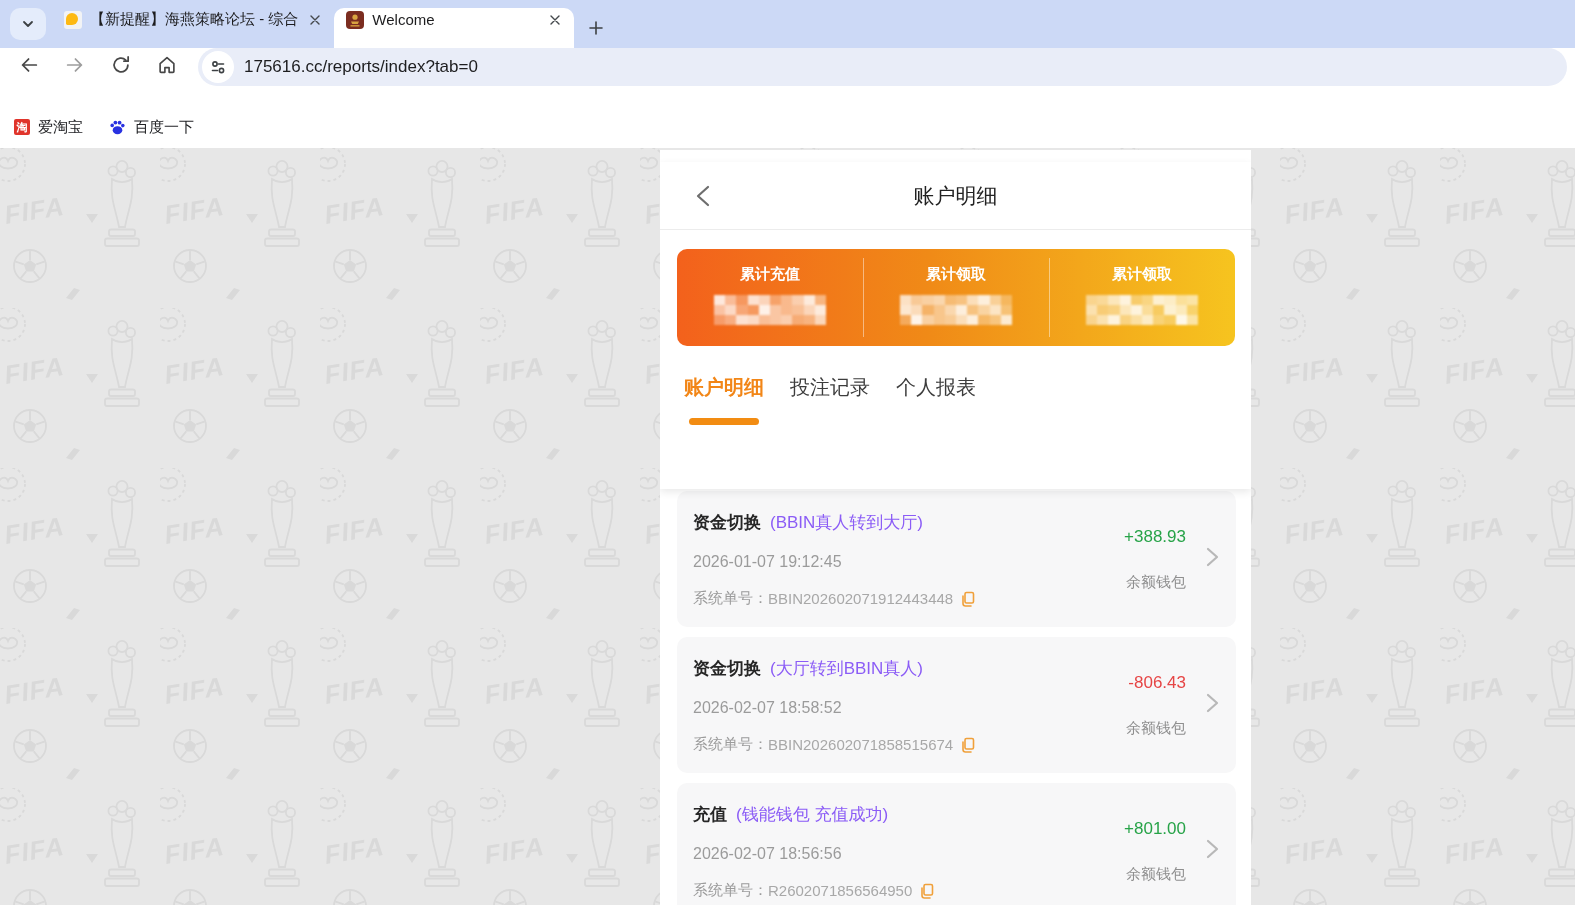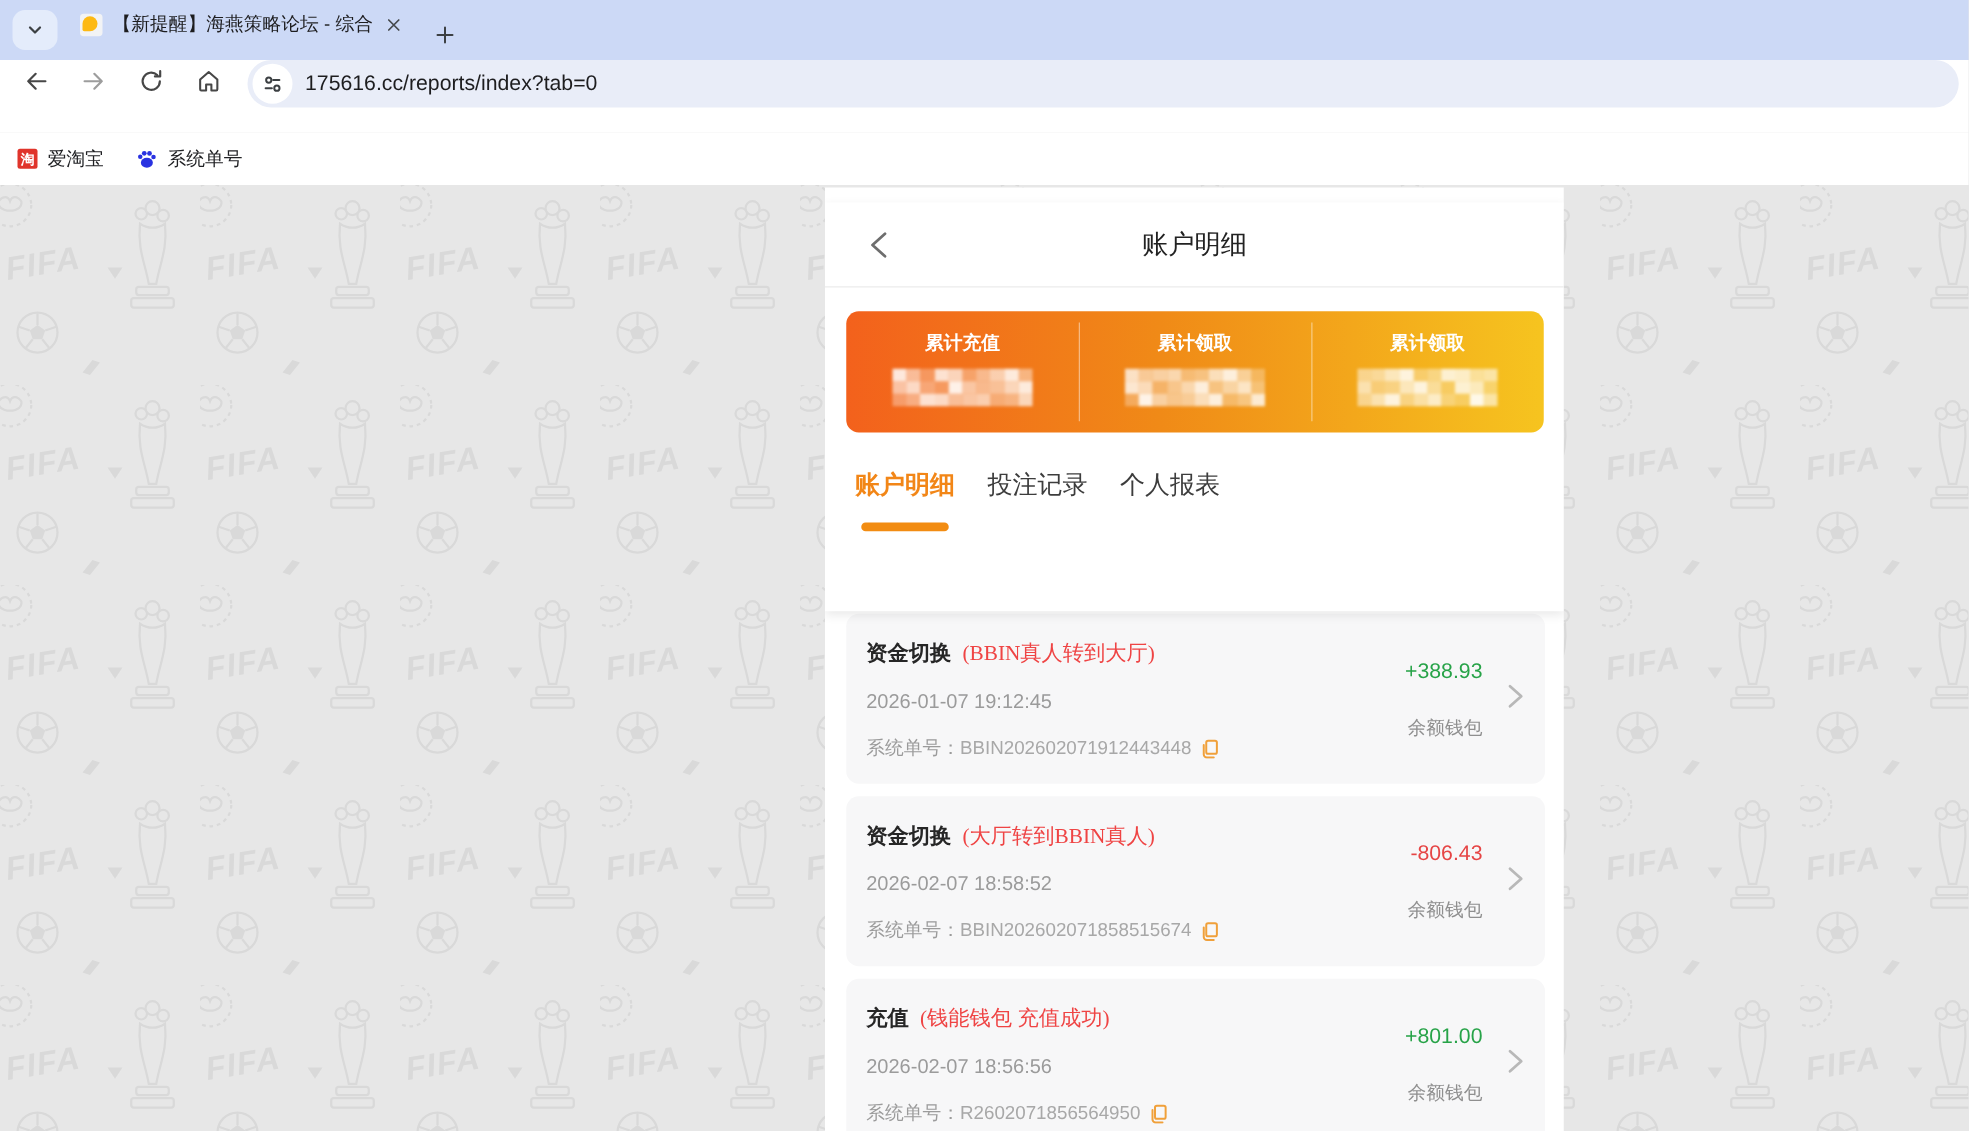--- a/index.html
+++ b/index.html
@@ -65,21 +65,21 @@
   .pfilters { position:absolute; top:282px; left:17px; display:flex; gap:15px; }
   .pill { height:37px; border:1px solid #e1e1e1; border-radius:19px; background:#fff;
     display:flex; align-items:center; justify-content:space-between; padding:0 13px 0 19px;
     font-size:15px; color:#9c9c9c; cursor:pointer; }
   .pill.w1 { width:103px; } .pill.w2 { width:121px; }
 
   .list { position:absolute; top:341px; left:17px; right:15px; z-index:1; }
   .card { background:#f7f7f8; border-radius:10px; height:136px; position:relative; margin-bottom:10px; cursor:pointer; }
   .card .row1 { position:absolute; left:16px; top:20px; font-size:17px; color:#262626; }
   .card .row1 b { font-weight:bold; }
-  .card .row1 .sub { color:#ef4444; margin-left:9px; font-weight:normal;font-family:Liberation Serif, serif; }
+  .card .row1 .sub { color:#8b5cf6; margin-left:9px; font-weight:normal; }
   .card .time { position:absolute; left:16px; top:62px; font-size:16px; color:#9b9b9b; }
   .card .order { position:absolute; left:16px; top:98px; font-size:15px; color:#9b9b9b; display:flex; align-items:center; }
   .card .order .val { color:#a8a8a8; }
   .card .order svg { margin-left:7px; }
   .card .amount { position:absolute; right:50px; top:36px; font-size:17px; font-weight:500; }
   .card .wallet { position:absolute; right:50px; top:82px; font-size:15px; color:#8f8f8f; }
   .card .chev { position:absolute; right:16px; top:54px; }
 </style>
 </head>
 <body>
@@ -96,20 +96,35 @@
         <span class="blob"></span>
       </span>
     <span class="title">【新提醒】海燕策略论坛 - 综合</span>
     <span class="close">
       <svg width="12" height="12" viewBox="0 0 12 12">
           <path d="M2 2l8 8M10 2l-8 8" stroke="#45494d" stroke-width="1.4" stroke-linecap="round"></path>
         </svg>
     </span>
   </div>
 
+  <div class="tab active">
+    <span class="favicon2">
+      <svg width="18" height="18" viewBox="0 0 18 18">
+          <circle cx="9" cy="6.2" r="2.6" fill="#d9a441"></circle>
+          <path d="M5 10.5h8l-1.2 2.5H6.2z" fill="#d9a441"></path>
+          <rect x="4.5" y="14" width="9" height="1.6" fill="#c98f35"></rect>
+        </svg>
+    </span>
+    <span class="title">Welcome</span>
+    <span class="close">
+      <svg width="12" height="12" viewBox="0 0 12 12">
+          <path d="M2 2l8 8M10 2l-8 8" stroke="#45494d" stroke-width="1.4" stroke-linecap="round"></path>
+        </svg>
+    </span>
+  </div>
 
   <div class="newtab">
     <svg width="16" height="16" viewBox="0 0 16 16">
         <path d="M8 2v12M2 8h12" stroke="#3c4043" stroke-width="1.6" stroke-linecap="round"></path>
       </svg>
   </div>
 </div>
 
 <div class="toolbar">
   <div class="navbtn">
@@ -152,21 +167,21 @@
     <span>爱淘宝</span>
   </div>
   <div class="bookmark">
     <svg width="17" height="17" viewBox="0 0 17 17">
         <ellipse cx="8.5" cy="11.2" rx="4.8" ry="4" fill="#2932e1"></ellipse>
         <circle cx="3.2" cy="6.4" r="1.8" fill="#2932e1"></circle>
         <circle cx="6.4" cy="3.6" r="1.9" fill="#2932e1"></circle>
         <circle cx="10.6" cy="3.7" r="1.9" fill="#2932e1"></circle>
         <circle cx="13.8" cy="6.6" r="1.8" fill="#2932e1"></circle>
       </svg>
-    <span>系统单号</span>
+    <span>百度一下</span>
   </div>
 </div>
 
 <div class="page">
   <svg class="bgpattern" width="100%" height="100%">
     <defs>
       <pattern id="fifaTile" width="160" height="160" patternUnits="userSpaceOnUse">
         <g stroke="#d9d9d9" fill="none" stroke-width="1.8">
           <circle cx="30" cy="118" r="16"></circle>
           <path d="M30 112l6.2 4.4-2.4 7h-7.6l-2.4-7z" fill="#d9d9d9" stroke="none"></path>

